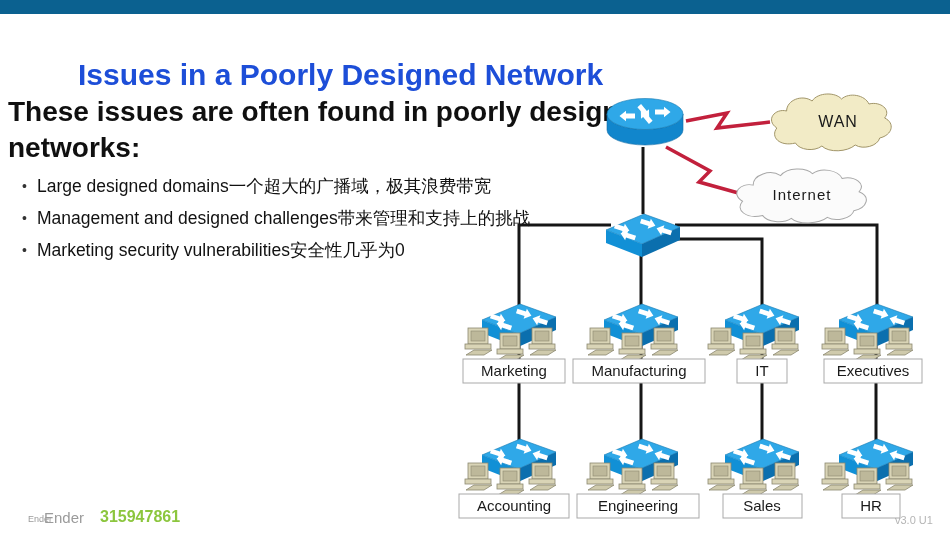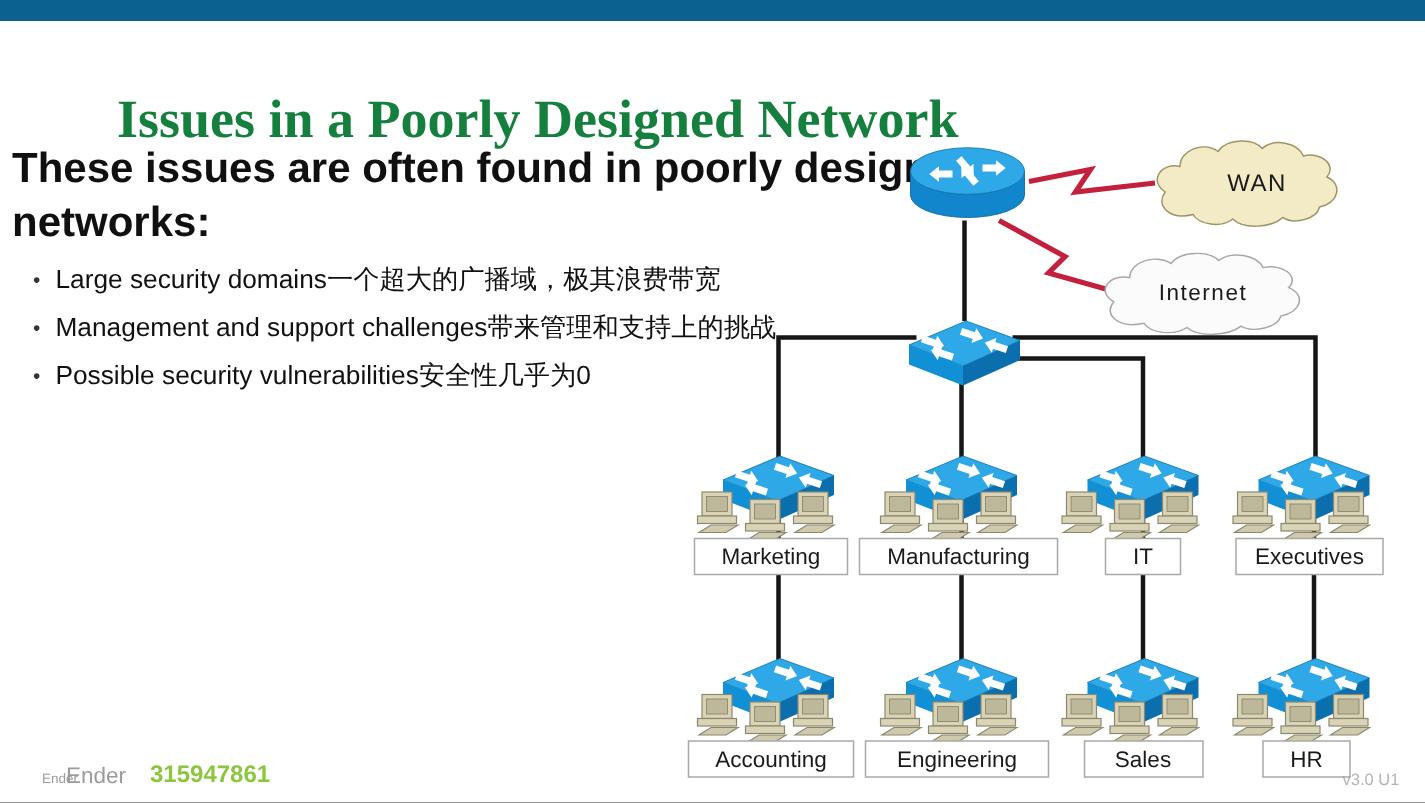--- a/index.html
+++ b/index.html
@@ -3,21 +3,21 @@
 <meta charset="utf-8">
 <style>
   html,body{margin:0;padding:0;background:#444;}
   .slide{
     position:relative;width:950px;height:535px;background:#ffffff;
     font-family:"Liberation Sans", sans-serif;overflow:hidden;
   }
   .topbar{position:absolute;left:0;top:0;width:950px;height:14px;background:#0B6190;}
   .title{
     position:absolute;left:78px;top:58px;margin:0;
-    font-size:36px;font-weight:bold;color:#15803d;white-space:nowrap;font-family:Liberation Serif, serif;
+    font-size:30px;font-weight:bold;color:#1d4ed8;white-space:nowrap;
   }
   .intro{
     position:absolute;left:8px;top:94px;width:655px;margin:0;
     font-size:28px;line-height:36px;color:#101010;font-weight:bold;
   }
   .bullets{
     position:absolute;left:20px;top:170px;margin:0;padding:0;list-style:none;
   }
   .bullets li{
     position:relative;padding-left:17px;font-size:17.5px;line-height:32px;color:#111;
@@ -45,29 +45,29 @@
 
   <div class="topbar"></div>
 
   <h1 class="title">Issues in a Poorly Designed Network</h1>
 
   <p class="intro">These issues are often found in poorly designed networks:</p>
 
   <ul class="bullets">
     <li>
       <span class="dot">•</span>
-      <span>Large security domains一个超大的广播域，极其浪费带宽</span>
+      <span>Large designed domains一个超大的广播域，极其浪费带宽</span>
     </li>
     <li>
       <span class="dot">•</span>
-      <span>Management and support challenges带来管理和支持上的挑战</span>
+      <span>Management and designed challenges带来管理和支持上的挑战</span>
     </li>
     <li>
       <span class="dot">•</span>
-      <span>Possible security vulnerabilities安全性几乎为0</span>
+      <span>Marketing security vulnerabilities安全性几乎为0</span>
     </li>
   </ul>
 
   <svg class="diagram" width="950" height="535" viewBox="0 0 950 535" xmlns="http://www.w3.org/2000/svg">
     <defs>
       <path id="arw" d="M0 -1.4 L9 -1.4 L9 -4.2 L15.5 1 L9 6.2 L9 3.4 L0 3.4 Z"></path>
       <path id="cloud" d="M28 50 C12 54 2 44 9 35 C-3 27 7 15 19 18 C19 7 35 1 45 8 C51 -1 69 -1 75 6 C83 -1 99 2 103 11 C115 8 126 17 119 25 C130 30 127 42 114 45 C112 53 97 57 89 52 C81 59 62 60 55 53 C47 59 32 57 28 50 Z"></path>
       <g id="pc">
         <rect x="3" y="0" width="20" height="16" fill="#D9D4B6" stroke="#8C8870" stroke-width="0.8"></rect>
         <rect x="6" y="3" width="14" height="10" fill="#BDB89A" stroke="#8C8870" stroke-width="0.6"></rect>

